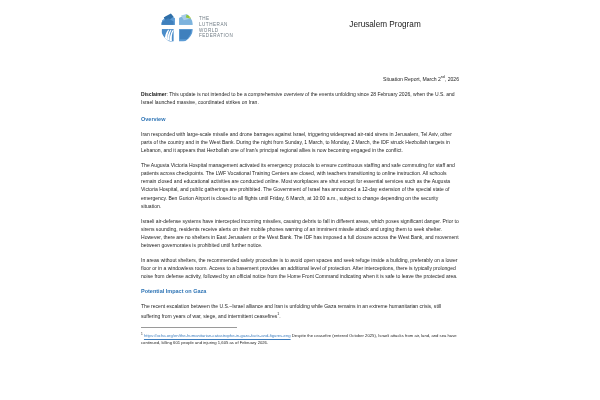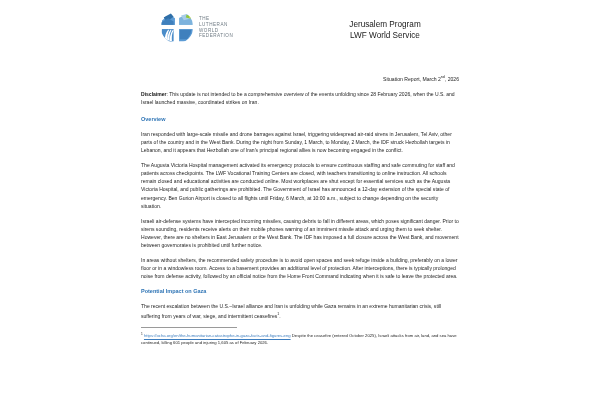--- a/index.html
+++ b/index.html
@@ -184,21 +184,20 @@
       <div class="logo-words">
         <span>THE</span>
         <span>LUTHERAN</span>
         <span>WORLD</span>
         <span>FEDERATION</span>
       </div>
     </div>
 
     <div class="doc-title">
       <span>Jerusalem Program</span>
-      <span class="line2">LWF World Service</span>
     </div>
 
   </div>
 
   <div class="content">
 
     <div class="sitrep">
       <span>Situation Report, March 2</span><sup>nd</sup><span>, 2026</span>
     </div>
 

